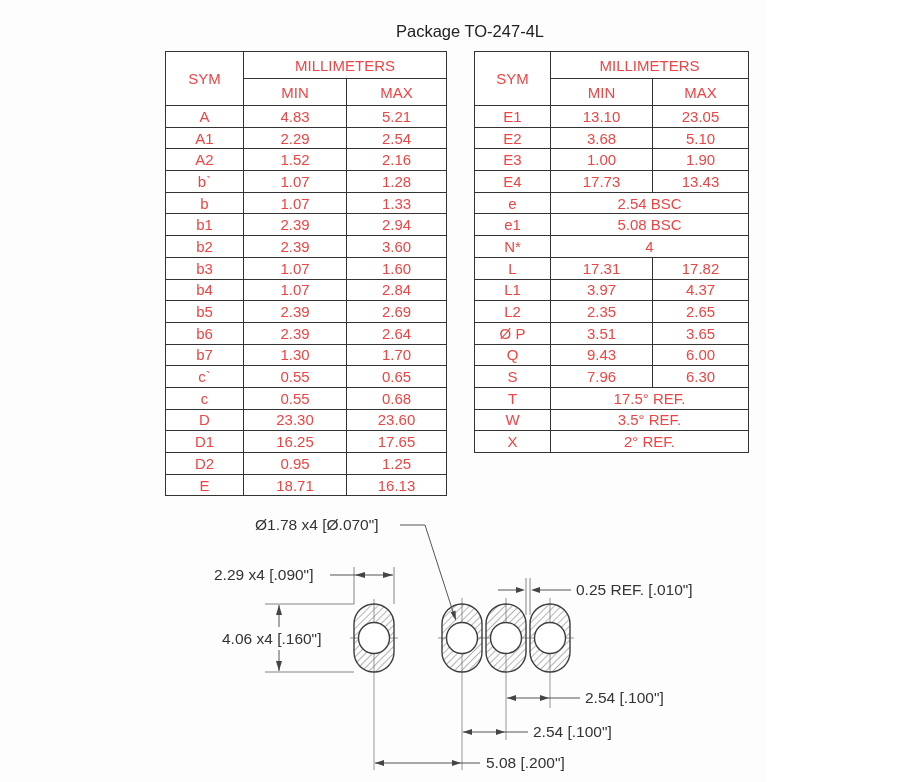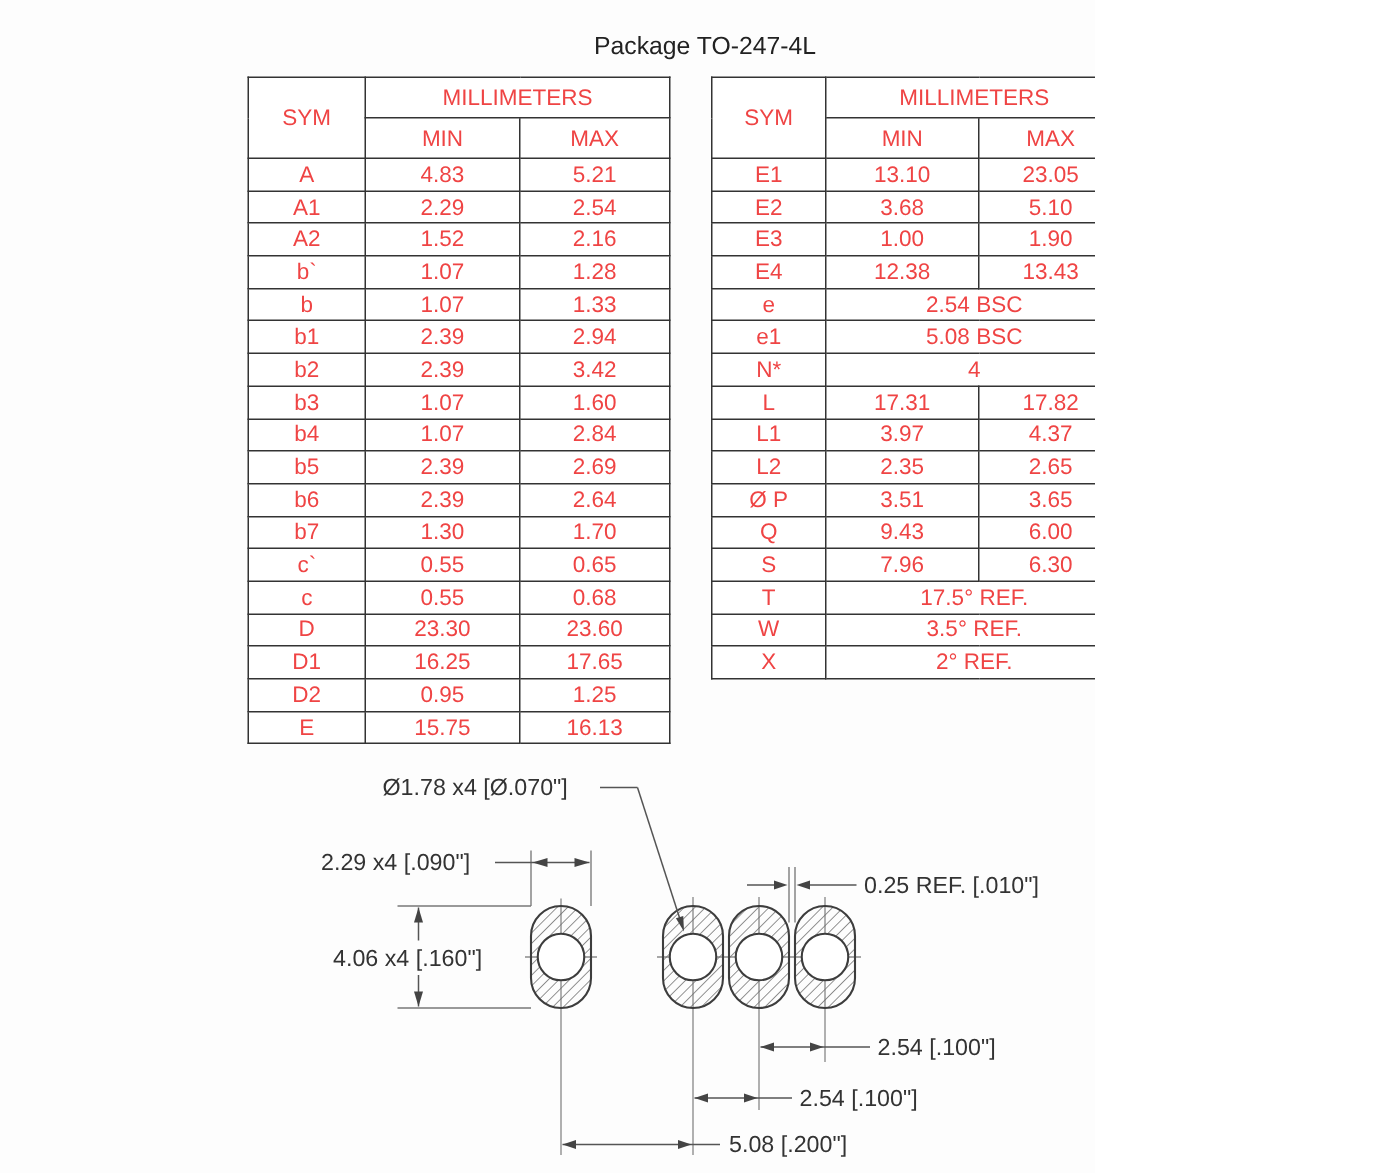--- a/index.html
+++ b/index.html
@@ -1,17 +1,17 @@
 <!DOCTYPE html>
 <html><head>
 <meta charset="utf-8">
 <style>
   html,body{margin:0;padding:0;background:#ffffff;}
   #page{position:relative;width:730px;height:782px;background:#fdfdfd;overflow:hidden;
-        font-family:"Liberation Sans",sans-serif;color:#2b2b2b;}
+        font-family:"Liberation Sans",sans-serif;color:#2b2b2b;padding-left:36px;}
   #title{position:absolute;left:280px;top:22px;width:380px;text-align:center;
          font-size:16.5px;color:#222;}
   table.dim-table{position:absolute;border-collapse:collapse;table-layout:fixed;
                   font-size:15px;color:#ef4444;background:#fff;}
   table.dim-table th,table.dim-table td{border:1.6px solid #333;text-align:center;
                   padding:0;overflow:hidden;white-space:nowrap;}
   table.dim-table th{font-weight:normal;height:26px;}
   table.dim-table td{height:20.7px;font-weight:normal;}
   #left-table{left:165px;top:51px;width:281px;}
   #right-table{left:474px;top:51px;width:274px;}
@@ -67,21 +67,21 @@
           <td>1.33</td>
         </tr>
         <tr>
           <td>b1</td>
           <td>2.39</td>
           <td>2.94</td>
         </tr>
         <tr>
           <td>b2</td>
           <td>2.39</td>
-          <td>3.42</td>
+          <td>3.60</td>
         </tr>
         <tr>
           <td>b3</td>
           <td>1.07</td>
           <td>1.60</td>
         </tr>
         <tr>
           <td>b4</td>
           <td>1.07</td>
           <td>2.84</td>
@@ -121,21 +121,21 @@
           <td>16.25</td>
           <td>17.65</td>
         </tr>
         <tr>
           <td>D2</td>
           <td>0.95</td>
           <td>1.25</td>
         </tr>
         <tr>
           <td>E</td>
-          <td>15.75</td>
+          <td>18.71</td>
           <td>16.13</td>
         </tr>
       </tbody>
   </table>
 
   <table class="dim-table" id="right-table">
     <colgroup>
         <col style="width:76px">
         <col style="width:102px">
         <col style="width:96px">
@@ -161,21 +161,21 @@
           <td>3.68</td>
           <td>5.10</td>
         </tr>
         <tr>
           <td>E3</td>
           <td>1.00</td>
           <td>1.90</td>
         </tr>
         <tr>
           <td>E4</td>
-          <td>12.38</td>
+          <td>17.73</td>
           <td>13.43</td>
         </tr>
         <tr>
           <td>e</td>
           <td colspan="2">2.54 BSC</td>
         </tr>
         <tr>
           <td>e1</td>
           <td colspan="2">5.08 BSC</td>
         </tr>

